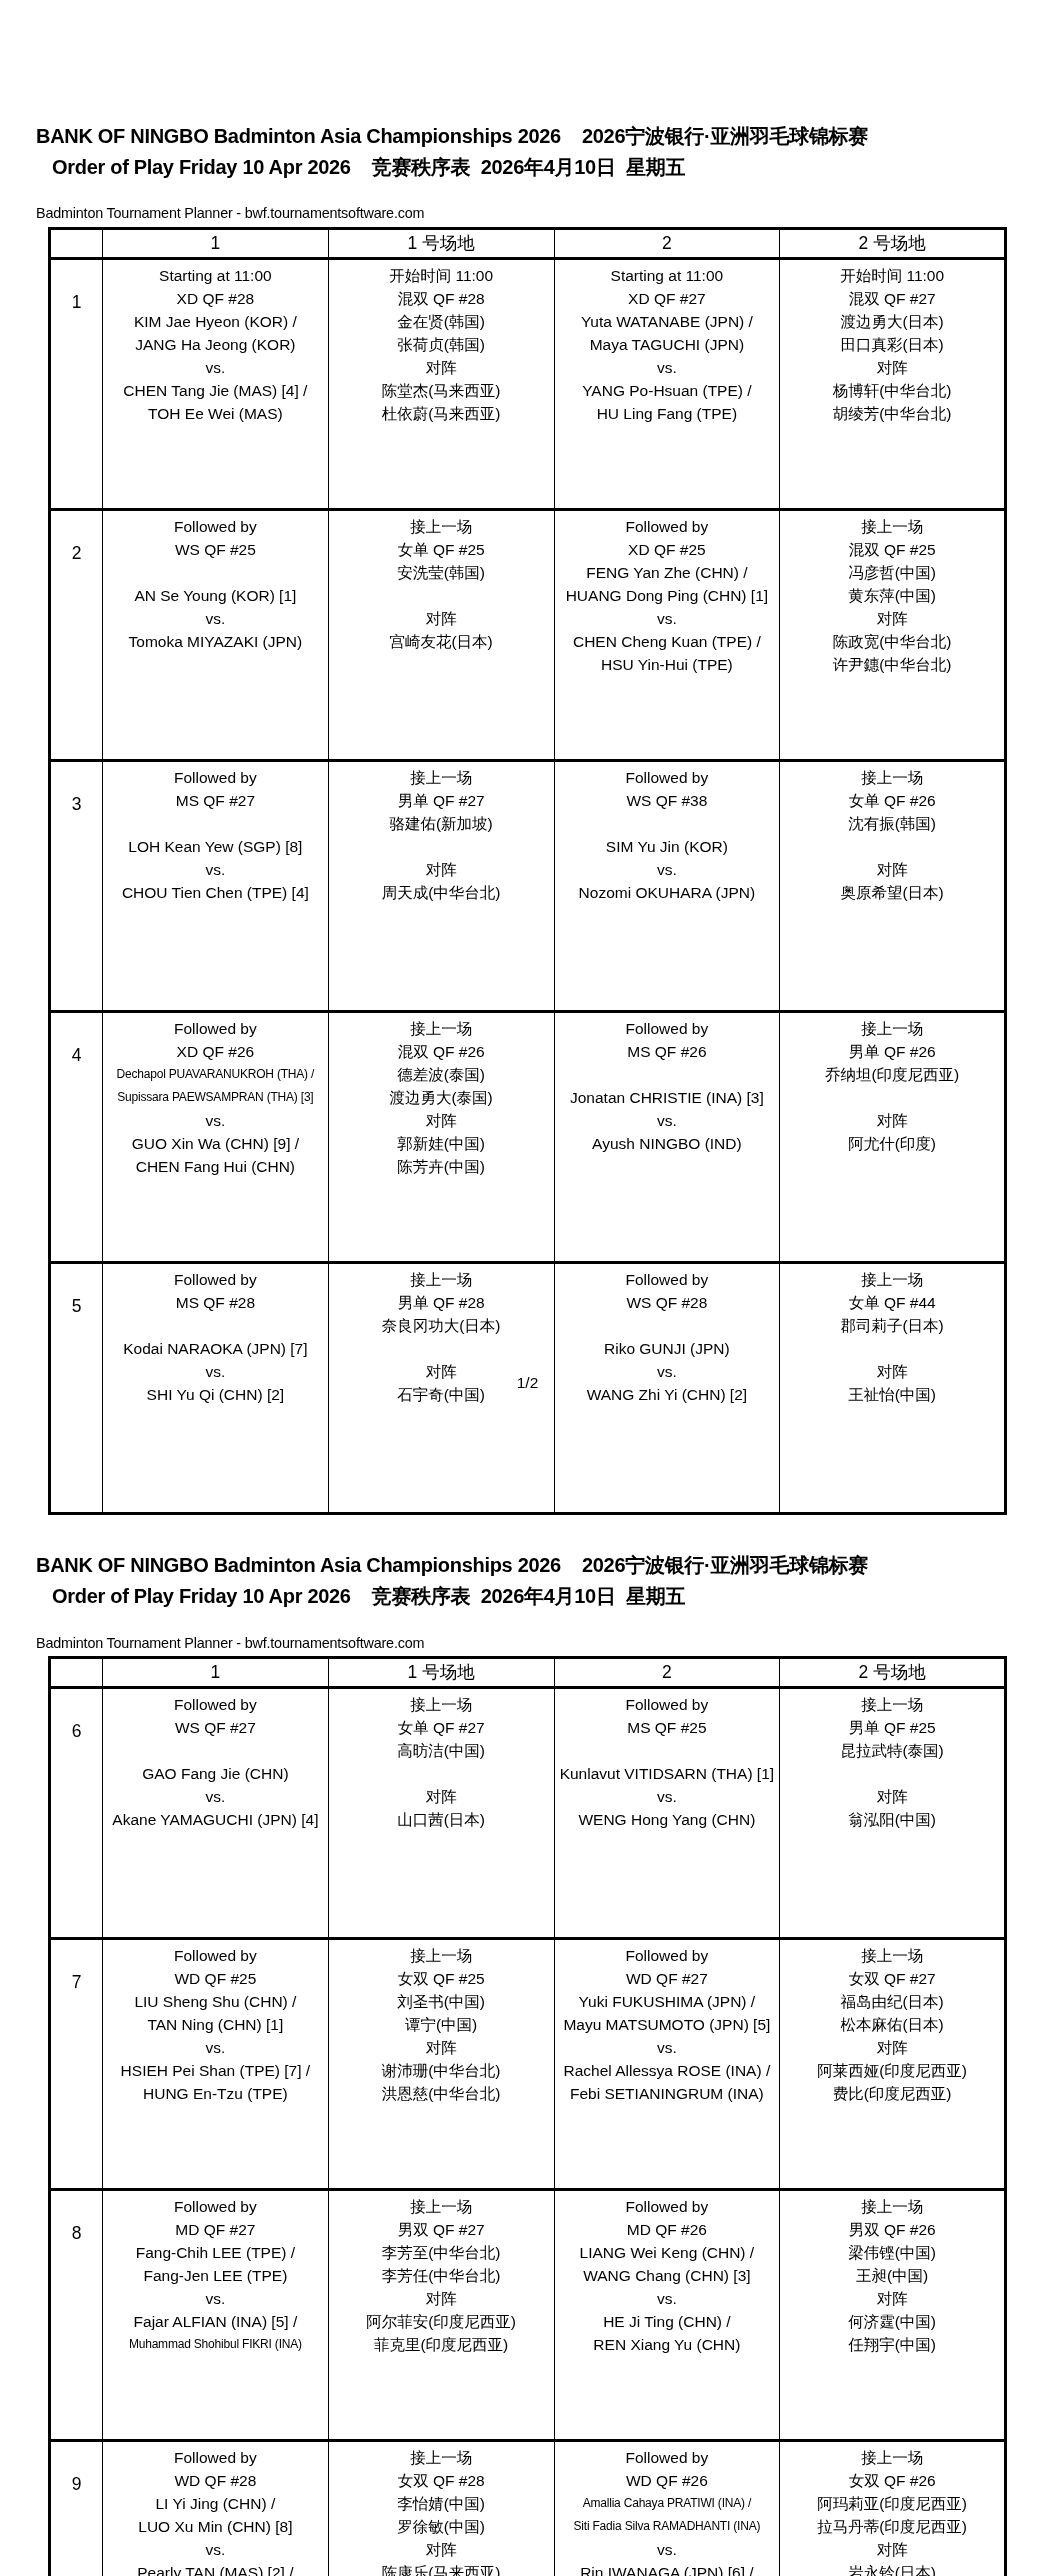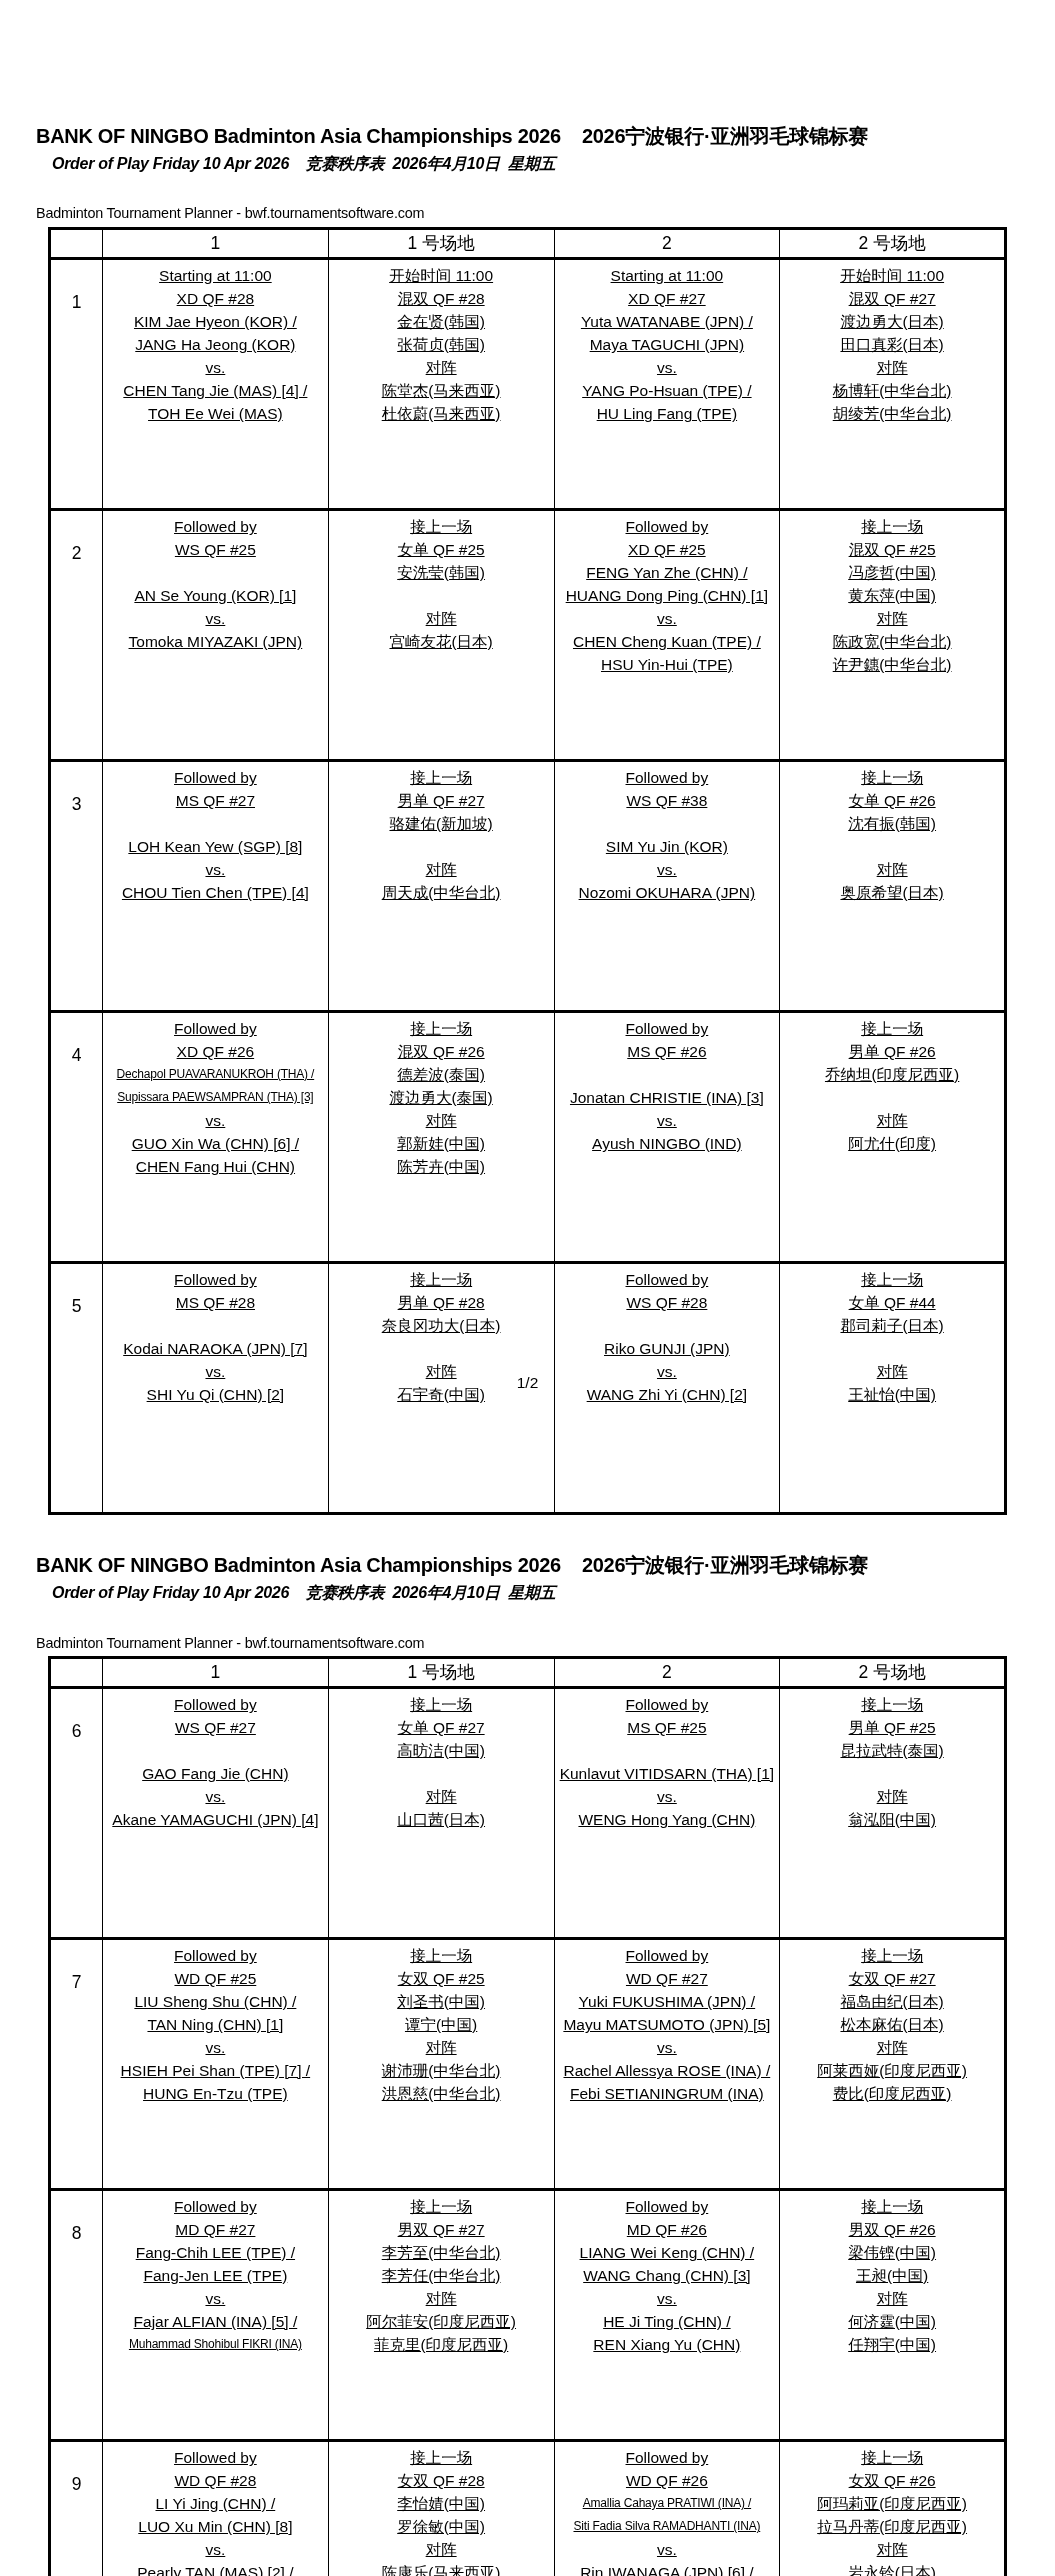--- a/index.html
+++ b/index.html
@@ -1,26 +1,26 @@
 <!DOCTYPE html>
 <html style="font-size:8.2px"><head>
 <meta charset="utf-8">
 <style>
   html, body { margin: 0; padding: 0; background: #ffffff; }
   body { width: 1055px; height: 2984px; position: relative; font-family: "Liberation Sans", "DejaVu Sans", sans-serif; color: #000; overflow: hidden; }
   .page { position: absolute; left: 0; width: 1055px; }
   .title1 { position: absolute; left: 36px; font-weight: bold; font-size: 20px; letter-spacing: -0.3px; white-space: pre; }
-  .title2 { position: absolute; left: 52px; font-weight: bold; font-size: 16px; letter-spacing: -0.3px; white-space: pre; font-style: italic; }
+  .title2 { position: absolute; left: 52px; font-weight: bold; font-size: 20px; letter-spacing: -0.3px; white-space: pre; }
   .planner { position: absolute; left: 36px; font-size: 14.4px; letter-spacing: -0.2px; }
   table.oop { position: absolute; left: 48px; width: 959px; border-collapse: collapse; table-layout: fixed; border: 3.6px solid #000; }
   table.oop th, table.oop td { border: 1.5px solid #000; text-align: center; vertical-align: top; padding: 0; }
   table.oop th { font-weight: normal; font-size: 17.5px; height: 27px; line-height: 27px; border-bottom: 3.6px solid #000; }
   table.oop tr.match td { height: 216px; border-bottom: 3.6px solid #000; }
   table.oop td.num { font-size: 17.5px; vertical-align: top; padding-top: 32px; }
-  .cell { padding-top: 4.1px; font-size: 15.5px; line-height: 23px; text-decoration: underline; }
+  .cell { padding-top: 4.1px; font-size: 15.5px; line-height: 23px; }
   .cell .ln { display: block; white-space: nowrap; height: 23px; }
   .cell .ln.small { font-size: 12px; letter-spacing: -0.2px; }
   .pagenum { position: absolute; left: 0; width: 1055px; text-align: center; font-size: 15.5px; }
   col.c0 { width: 53px; }
 </style>
 </head>
 <body>
 
 <div class="page" style="top:0;">
   <div class="title1" style="top:123px;">BANK OF NINGBO Badminton Asia Championships 2026    2026宁波银行·亚洲羽毛球锦标赛</div>
@@ -187,21 +187,21 @@
         </tr>
         <tr class="match">
           <td class="num">4</td>
           <td>
             <div class="cell">
               <span class="ln">Followed by</span>
               <span class="ln">XD  QF #26</span>
               <span class="ln small">Dechapol PUAVARANUKROH (THA) /</span>
               <span class="ln small">Supissara PAEWSAMPRAN (THA) [3]</span>
               <span class="ln">vs.</span>
-              <span class="ln">GUO Xin Wa (CHN) [6] /</span>
+              <span class="ln">GUO Xin Wa (CHN) [9] /</span>
               <span class="ln">CHEN Fang Hui (CHN)</span>
             </div>
           </td>
           <td>
             <div class="cell">
               <span class="ln">接上一场</span>
               <span class="ln">混双  QF #26</span>
               <span class="ln">德差波(泰国)</span>
               <span class="ln">渡边勇大(泰国)</span>
               <span class="ln">对阵</span>

